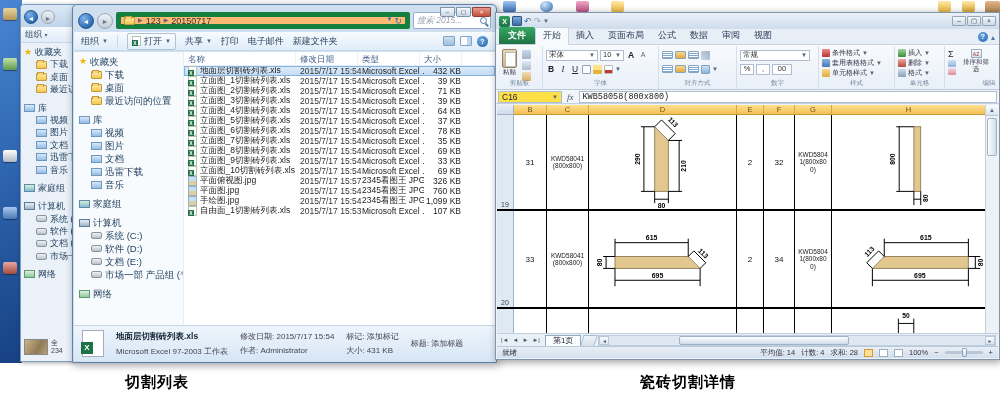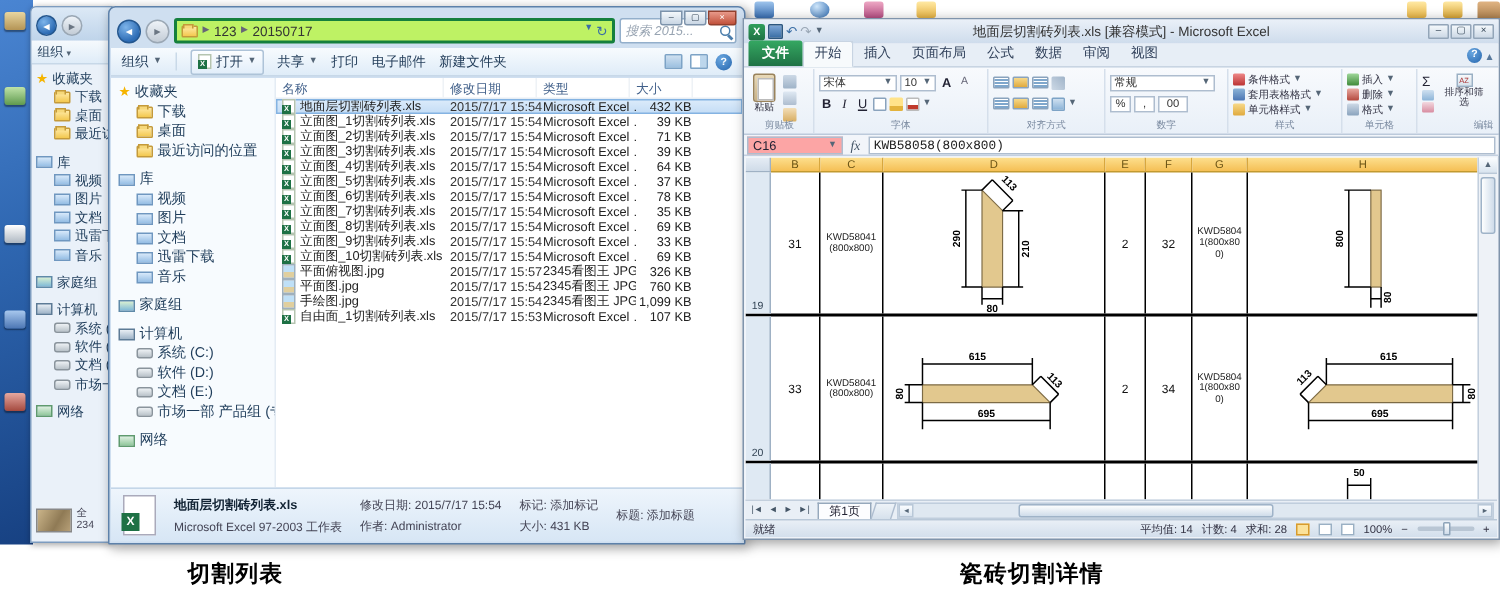--- a/index.html
+++ b/index.html
@@ -27,21 +27,21 @@
 #bgwin .thumbrow{position:absolute;left:3px;bottom:6px;display:flex;gap:3px;align-items:center}
 #bgwin .thumb{width:24px;height:16px;background:linear-gradient(120deg,#cbb58a,#8f7a55 60%,#b7a078);border:1px solid #888}
 #bgwin .thumbtxt{font-size:7px;color:#445;line-height:8px}
 
 
 #fgwin{position:absolute;left:72px;top:4px;width:425px;height:359px;background:#cfdff0;border:1px solid #5d81aa;border-radius:5px 5px 1px 1px;box-shadow:2px 2px 8px rgba(0,0,0,.4);z-index:3}
 .addr{position:absolute;left:5px;right:5px;top:6px;height:19px;display:flex;align-items:center;gap:3px}
 .circ{width:16px;height:16px;border-radius:50%;flex:none;text-align:center;font-size:7px;line-height:15px}
 .back{background:radial-gradient(circle at 35% 30%,#7db4ea,#2d6cb5 70%);border:1px solid #24578f;color:#fff}
 .fwd{background:linear-gradient(#eef3f8,#c3ccd6);border:1px solid #9aa7b4;color:#6b7683}
-.addrbox{flex:1;height:17px;background:#bef264;border:2px solid #15803d;border-radius:2px;display:flex;align-items:center;padding:0 3px;font-size:9px;color:#333;gap:3px;min-width:0}
+.addrbox{flex:1;height:17px;background:#fdba74;border:5px solid #15803d;border-radius:2px;display:flex;align-items:center;padding:0 3px;font-size:9px;color:#333;gap:3px;min-width:0}
 .crumbsep{font-size:6px;color:#667;line-height:17px}
 .addrright{margin-left:auto;display:flex;gap:2px;color:#3a6ea5;font-size:9px}
 .searchbox{width:78px;height:17px;background:#fff;border:1px solid #93afcb;border-radius:2px;display:flex;align-items:center;padding:0 3px;font-size:8.5px;color:#98a4b2;font-style:italic;gap:2px}
 .mag{width:7px;height:7px;border:1.5px solid #4a7dab;border-radius:50%;position:relative;flex:none;margin-left:auto}
 .mag::after{content:"";position:absolute;width:4px;height:1.5px;background:#4a7dab;transform:rotate(45deg);right:-3px;bottom:-2px}
 .tbar{position:absolute;left:1px;right:1px;top:27px;height:19px;background:linear-gradient(#f7fbfe,#dfecf8);border-bottom:1px solid #c7d8e8;display:flex;align-items:center;padding:0 7px;gap:9px;font-size:9px;color:#1f3a57;white-space:nowrap}
 .tsep{width:1px;height:12px;background:#c9d9e8}
 .tbtn{display:flex;align-items:center;gap:3px}
 .openbtn{border:1px solid #aec3d8;border-radius:2px;background:linear-gradient(#fbfdff,#e2eefa);padding:1px 4px;display:flex;align-items:center;gap:3px}
 .tright{margin-left:auto;display:flex;align-items:center;gap:5px}
@@ -109,21 +109,21 @@
 .rsm{font-size:7.5px;color:#334;line-height:11px}
 .rlet{font-size:8.5px;color:#223;width:10px;text-align:center;line-height:12px}
 .dda{font-size:6px;color:#567}
 .stylerow{display:flex;align-items:center;gap:2px;font-size:7px;color:#334;height:10px;white-space:nowrap}
 .clipbig{width:15px;height:19px;background:linear-gradient(#e8d9b8,#c9b184);border:1px solid #9a835c;border-radius:2px;position:relative;margin:1px 2px}
 .clipbig::before{content:"";position:absolute;left:2px;top:2px;width:9px;height:13px;background:#fff;border:1px solid #bbb}
 .alnico{width:11px;height:8px;border:1px solid #8aa3bd;background:repeating-linear-gradient(#fff 0 1px,#7fa7cc 1px 2px);border-radius:1px}
 .stack{display:flex;flex-direction:column;align-items:center;font-size:6.5px;color:#334;line-height:7px;padding:1px 2px;text-align:center}
 .azico{width:11px;height:9px;background:linear-gradient(#f7f9fb,#d7e2ec);border:1px solid #9ab0c4;font-size:5px;line-height:8px;text-align:center;color:#a33}
 .xformula{height:14px;display:flex;align-items:center;background:#f2f5fa;border-bottom:1px solid #c3d0e0;font-size:9px;padding:1px 2px}
-.namebox{width:64px;height:12px;background:#fca5a5;border:1px solid #aebdcf;padding:0 3px;display:flex;align-items:center;font-size:8.5px;color:#223}
+.namebox{width:64px;height:12px;background:#fde047;border:1px solid #aebdcf;padding:0 3px;display:flex;align-items:center;font-size:8.5px;color:#223}
 .fxl{font-style:italic;font-family:"Liberation Serif",serif;margin:0 5px;color:#456;font-size:9px}
 .fbar{flex:1;height:12px;background:#fff;border:1px solid #aebdcf;padding:0 3px;display:flex;align-items:center;font-size:8.5px;font-family:Liberation Mono, monospace;color:#222}
 
 
 .xgrid{position:absolute;left:1px;top:92px;width:489px;bottom:26px;background:#fff;overflow:hidden}
 .ghead{display:flex;height:10px}
 .gcorner{width:17px;flex:none;background:linear-gradient(#e6edf5,#cfdbe8);border-right:1px solid #9fb1c4;border-bottom:1px solid #9fb1c4}
 .gh{flex:none;background:linear-gradient(#fde08e,#f5bf55);border-right:1px solid #d8a73e;border-bottom:1px solid #c29a30;font-size:7.5px;color:#6b5415;text-align:center;line-height:9px}
 .band{display:flex;border-bottom:2px solid #000}
 .band.partial{border-bottom:none}
@@ -531,21 +531,20 @@
         <span>大小: 431 KB</span>
       </div>
       <div class="dcol">
         <span>标题: 添加标题</span>
       </div>
     </div>
   </div>
 
   <div id="xl">
     <div class="xtitle">
-      <span class="xtitletxt">地面层切割砖列表.xls [兼容模式] - Microsoft Excel</span>
       <span class="qat">
         <span class="q-xl">X</span>
         <span class="q-save"></span>
         <span class="q-ar">↶</span>
         <span class="q-ar" style="color:#9aa7b5">↷</span>
         <span class="dda">▼</span>
       </span>
       <span class="xwb">
         <span>–</span>
         <span>▢</span>

